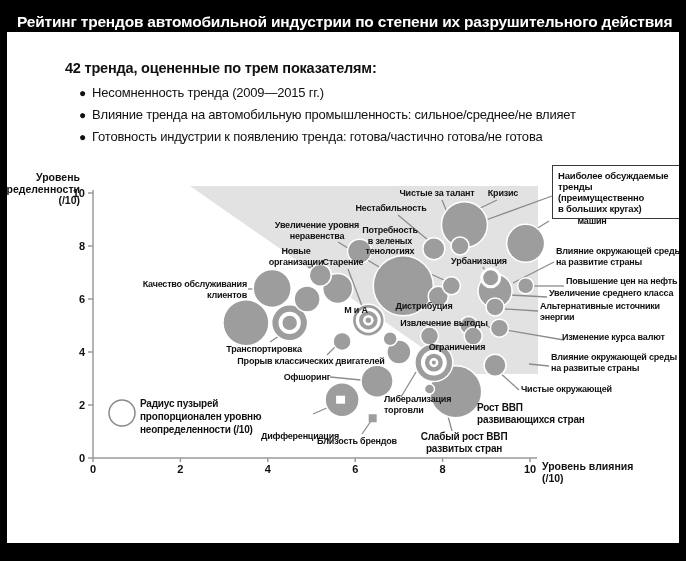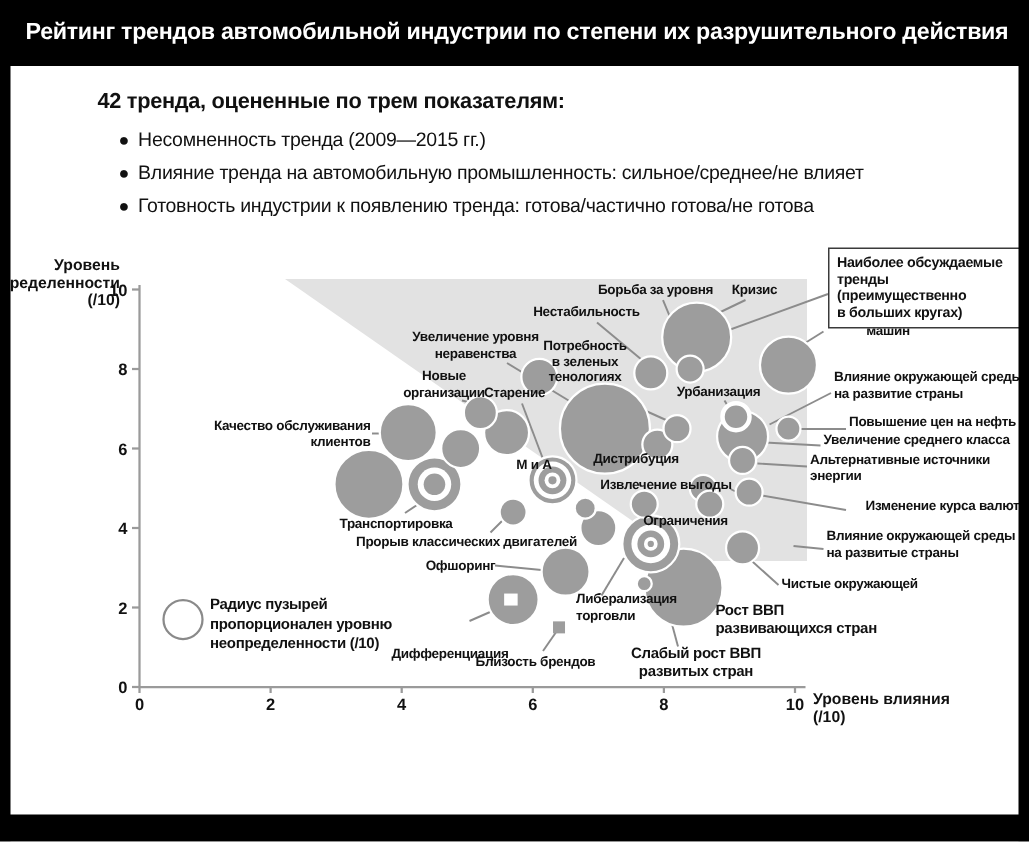--- a/index.html
+++ b/index.html
@@ -1,19 +1,19 @@
 <!DOCTYPE html>
 <html><head>
 <meta charset="utf-8">
 <style>
   html,body{margin:0;padding:0;background:#666;font-family:"Liberation Sans",sans-serif;}
   .stage{position:relative;width:686px;height:561px;background:#fff;overflow:hidden;margin:0 auto;}
   .edge{position:absolute;top:0;bottom:0;width:7px;background:#000;z-index:30;}
   .edge.left{left:0}.edge.right{right:0}
-  .titlebar{position:absolute;left:0;top:0;width:686px;height:44px;background:#000;z-index:25;
+  .titlebar{position:absolute;left:0;top:0;width:686px;height:32px;background:#000;z-index:25;
     color:#fff;font-weight:700;font-size:15.5px;letter-spacing:-0.2px;line-height:44px;
     padding-left:17px;box-sizing:border-box;white-space:nowrap;}
   .bottombar{position:absolute;left:0;bottom:0;width:686px;height:18px;background:#000;z-index:25;}
   .intro{position:absolute;left:65px;top:60px;width:600px;color:#111;}
   .intro .head{font-size:14.5px;font-weight:700;letter-spacing:-0.2px;margin-bottom:6px;}
   .intro .bullet{font-size:13px;letter-spacing:-0.2px;line-height:22px;white-space:nowrap;}
   .intro .dot{font-size:12px;margin:0 6px 0 14px;}
   svg.plot{position:absolute;left:0;top:0;z-index:1;}
   #labels{position:absolute;left:0;top:0;width:686px;height:561px;z-index:10;pointer-events:none;}
   .tl{position:absolute;color:#111;font-weight:700;font-size:9px;line-height:10.5px;
@@ -160,21 +160,21 @@
 (/10)</div>
     <div class="axis-title" style="left:542px;top:461px;">Уровень влияния
 (/10)</div>
     <div class="sizelegend" style="left:140px;top:397px;">Радиус пузырей
 пропорционален уровню
 неопределенности (/10)</div>
     <div class="notebox" style="left:552px;top:165px;width:117px;">Наиболее обсуждаемые
 тренды (преимущественно
 в  больших кругах)</div>
   <div class="tl c" style="left: 503px; top: 193px;">Кризис</div>
-      <div class="tl c" style="left: 437px; top: 193px;">Борьба за уровня</div>
+      <div class="tl c" style="left: 437px; top: 193px;">Чистые за талант</div>
       <div class="tl c" style="left: 391px; top: 208px;">Нестабильность</div>
       <div class="tl c" style="left: 592px; top: 215px;">Коммодитизация машин</div>
       <div class="tl c" style="left: 317px; top: 230px;">Увеличение уровня
 неравенства</div>
       <div class="tl c" style="left: 390px; top: 241px;">Потребность
 в зеленых
 тенологиях</div>
       <div class="tl c" style="left: 296px; top: 256px;">Новые
 организации</div>
       <div class="tl c" style="left: 343px; top: 262px;">Старение</div>
@@ -198,15 +198,15 @@
       <div class="tl l big" style="left: 477px; top: 402px;">Рост ВВП
 развивающихся стран</div>
       <div class="tl c" style="left: 457px; top: 347px;">Ограничения</div>
       <div class="tl l" style="left: 521px; top: 384px;">Чистые окружающей</div>
       <div class="tl l" style="left: 556px; top: 246px;">Влияние окружающей среды
 на развитие страны</div>
       <div class="tl l" style="left: 551px; top: 352px;">Влияние окружающей среды
 на развитые страны</div>
       <div class="tl l" style="left: 540px; top: 301px;">Альтернативные источники
 энергии</div>
-      <div class="tl l" style="left: 558px; top: 332px; padding-left: 19px;">Изменение курса валют</div>
+      <div class="tl l" style="left: 543px; top: 332px; padding-left: 19px;">Изменение курса валют</div>
     </div>
 </div>
 
 </body></html>

